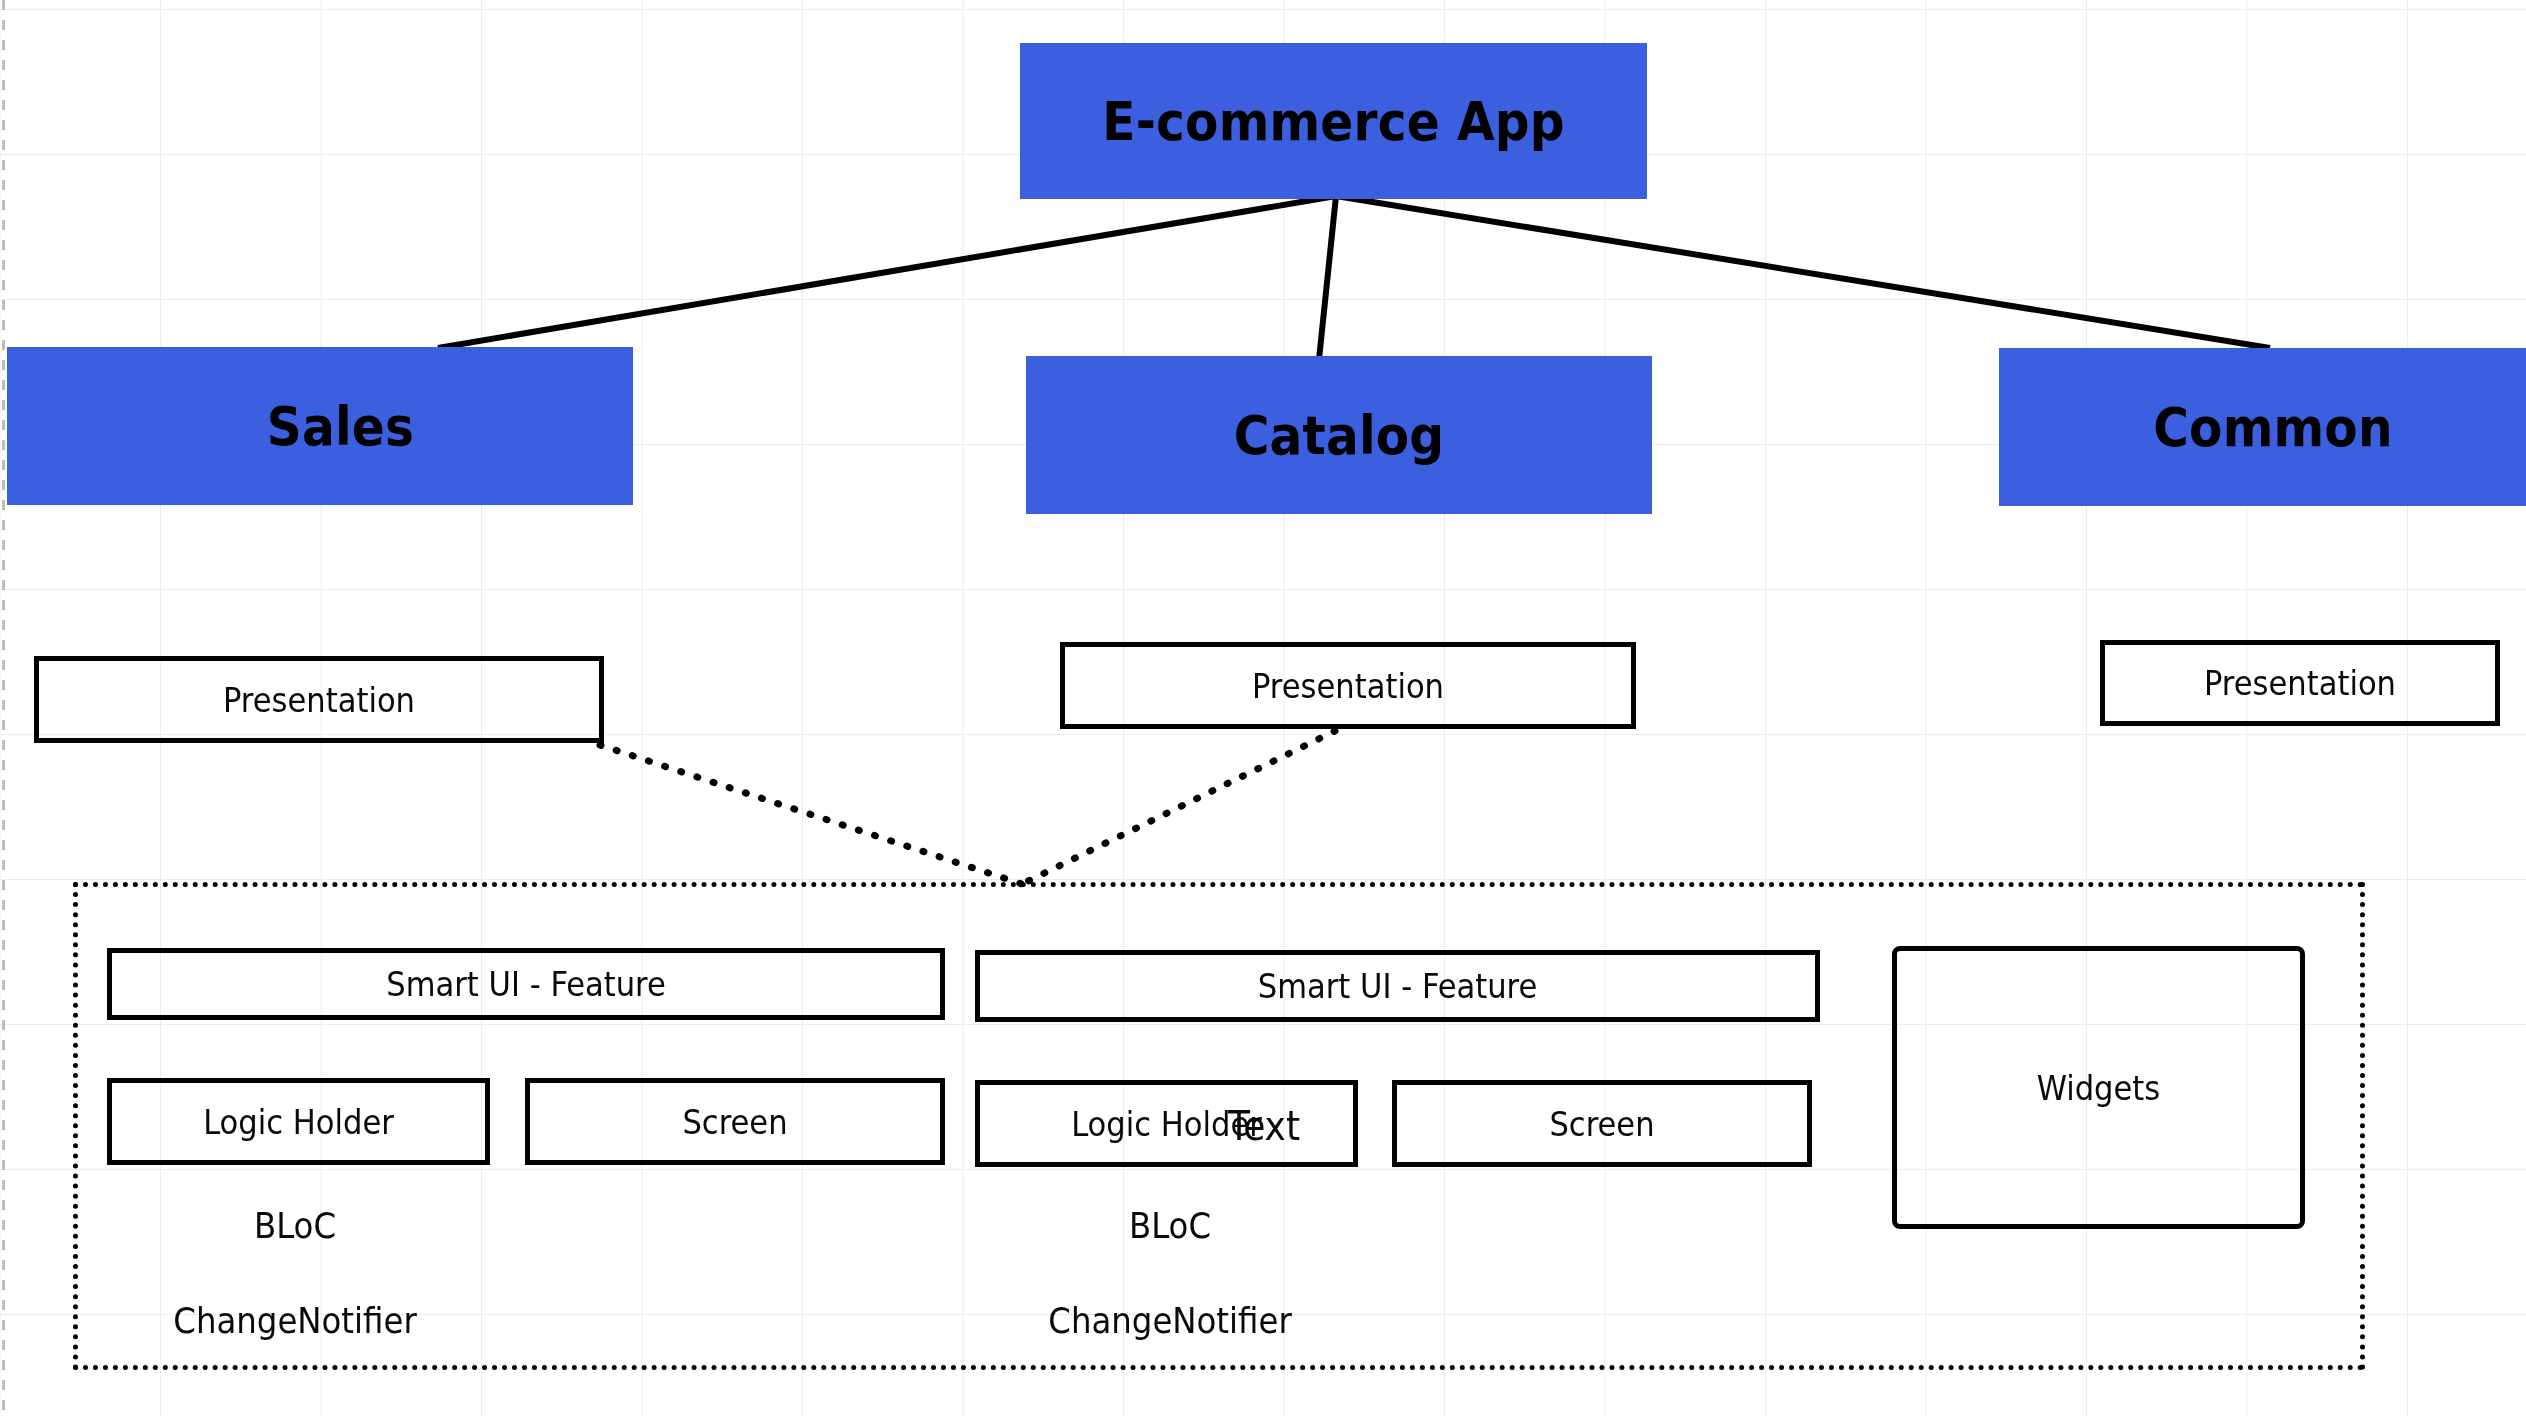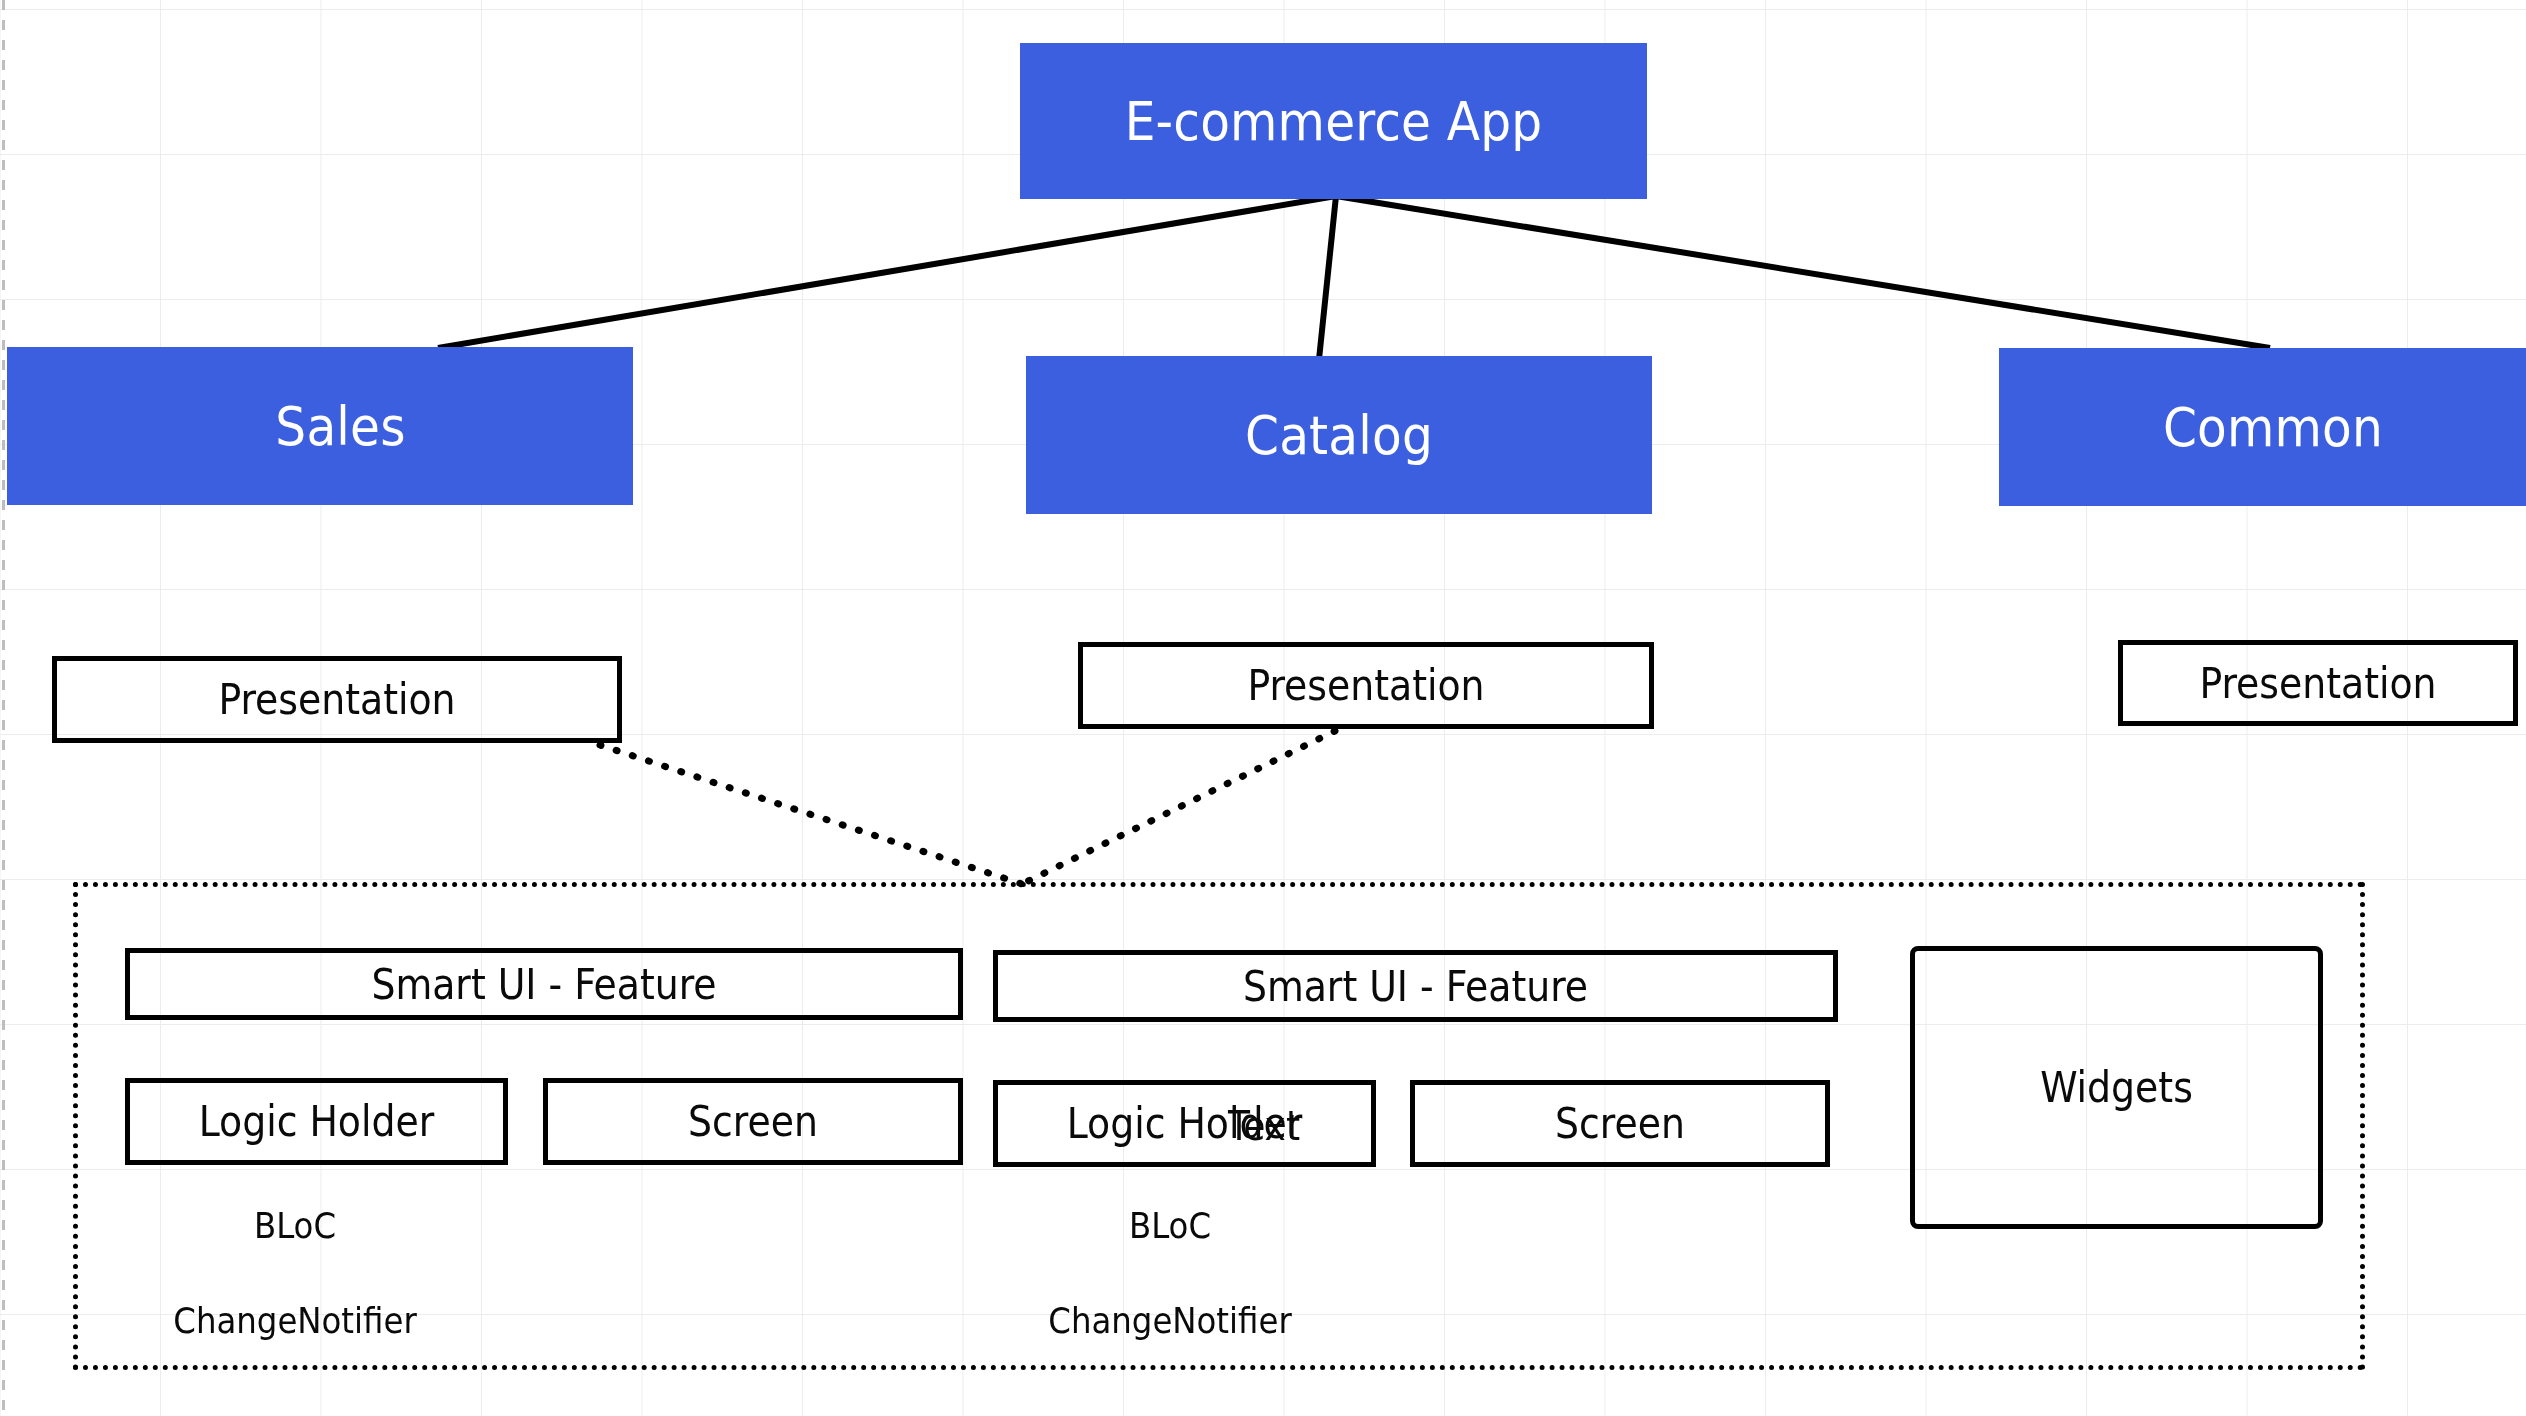--- a/index.html
+++ b/index.html
@@ -27,32 +27,31 @@
   }
   .node{
     position:absolute;
     display:flex;align-items:center;justify-content:center;
     box-sizing:border-box;
     text-align:center;
     white-space:nowrap;
   }
   .blue{
     background:#3B5FDF;
-    color:#ffffff;
+    color:#000000;
     font-size:54px;
-    font-weight:400;
+    font-weight:700;
     letter-spacing:0.2px;
   }
   .outline{
     background:transparent;
     color:#0a0a0a;
     border:5px solid #000000;
-    font-size:42px;
+    font-size:34px;
     font-weight:400;
-    margin-left:18px;
   }
   .plain{
     position:absolute;
     color:#0a0a0a;
     font-size:36px;
     white-space:nowrap;
     display:flex;align-items:center;justify-content:center;
   }
   #group-box{
     position:absolute;

